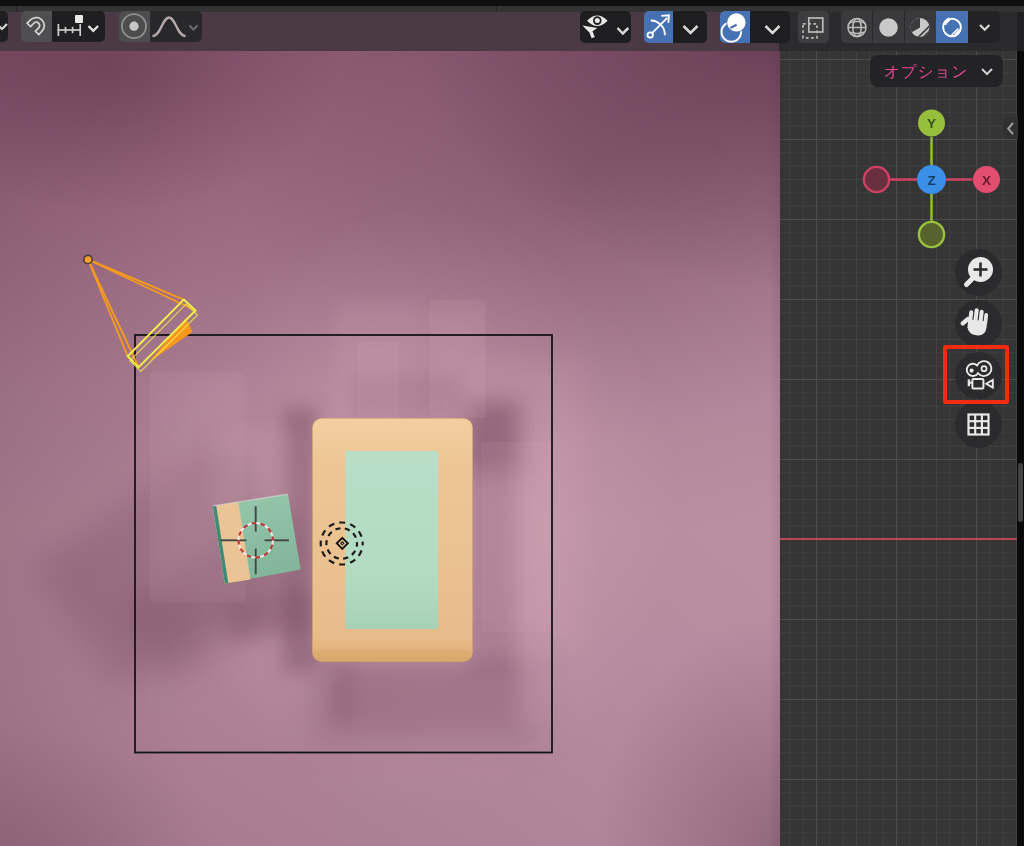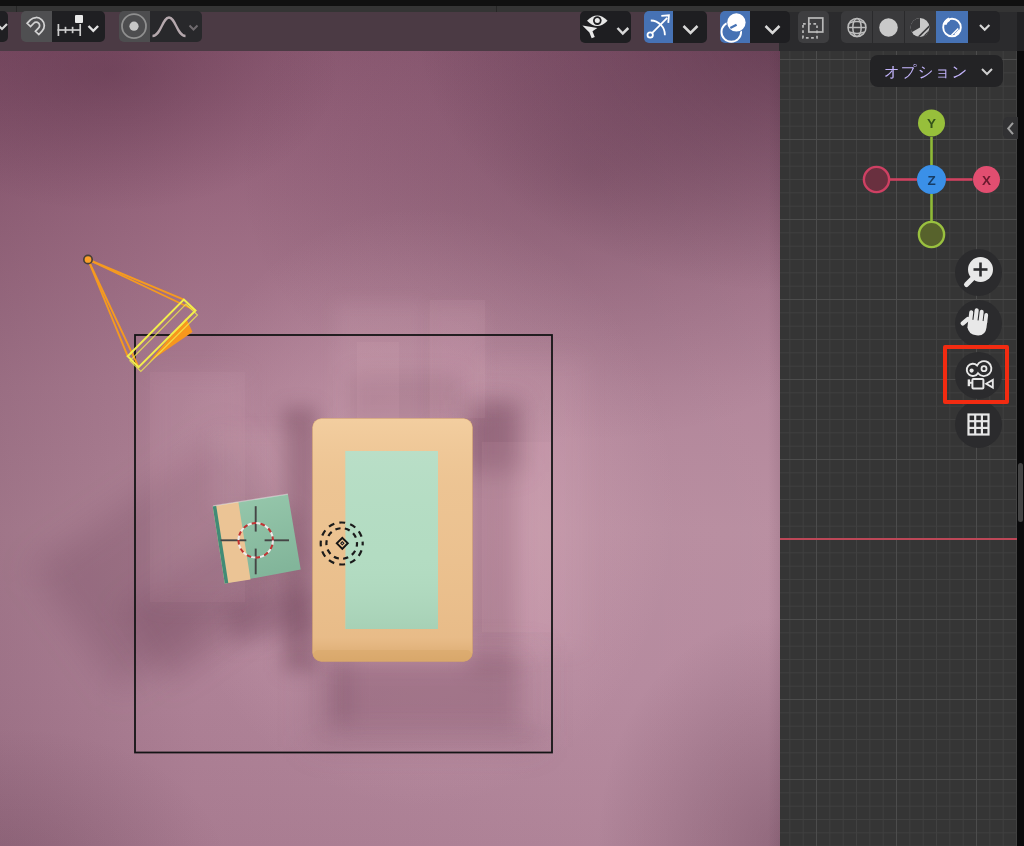--- a/index.html
+++ b/index.html
@@ -271,21 +271,21 @@
       <line x1="11.5" y1="19.2" x2="18.2" y2="12.5"></line>
       <line x1="14.8" y1="18.6" x2="19.6" y2="13.8"></line>
       <line x1="17.4" y1="17.4" x2="19.9" y2="14.9"></line>
     </g>
   </svg>
   <svg class="abs" style="left:976px;top:23px;" width="18" height="11" viewBox="0 0 18 11">
       <path d="M4 2 L8.7 6.7 L13.4 2" fill="none" stroke="#d8d8d8" stroke-width="2.2"></path>
     </svg>
 
   <div class="abs" style="left:870px;top:55px;width:133px;height:32px;background:#232325;border-radius:8px;"></div>
-  <div class="abs" style="left:884px;top:62px;width:90px;height:20px;color:#c4b5fd;font-size:15.5px;letter-spacing:1px;">オプション</div>
+  <div class="abs" style="left:884px;top:62px;width:90px;height:20px;color:#ec4899;font-size:15.5px;letter-spacing:1px;">オプション</div>
   <svg class="abs" style="left:979px;top:66px;" width="16" height="12" viewBox="0 0 16 12">
       <path d="M3 3 L8 8 L13 3" fill="none" stroke="#cfcfcf" stroke-width="2"></path>
     </svg>
 
   <div class="abs" style="left:1002.5px;top:116.5px;width:15px;height:22px;background:#313133;border-radius:5px 0 0 5px;"></div>
   <svg class="abs" style="left:1004.5px;top:121px;" width="11" height="15" viewBox="0 0 11 15">
       <path d="M8 1.8 L3.2 7.5 L8 13.2" fill="none" stroke="#9f9f9f" stroke-width="2"></path>
     </svg>
 
   <svg class="abs" style="left:855px;top:102px;" width="155" height="155" viewBox="0 0 155 155">

